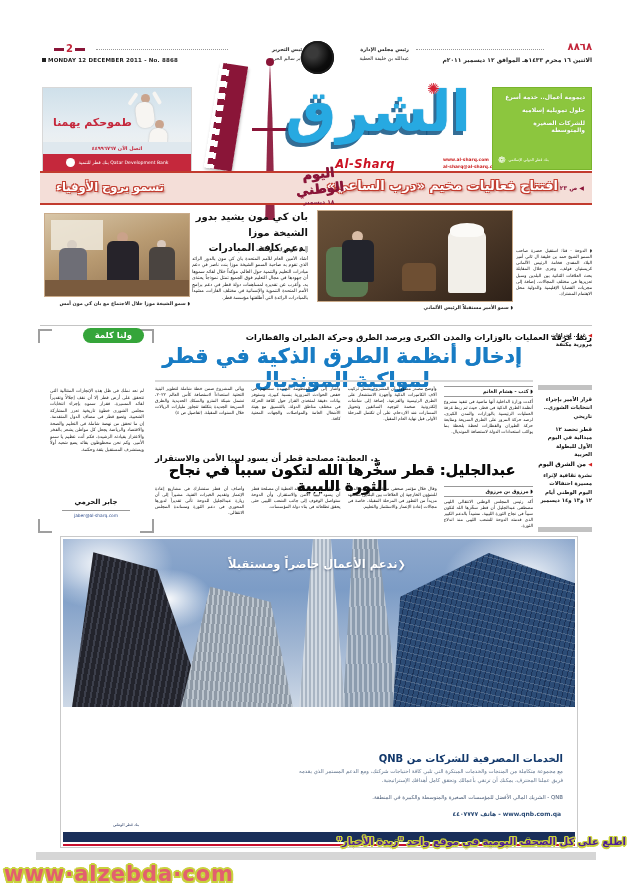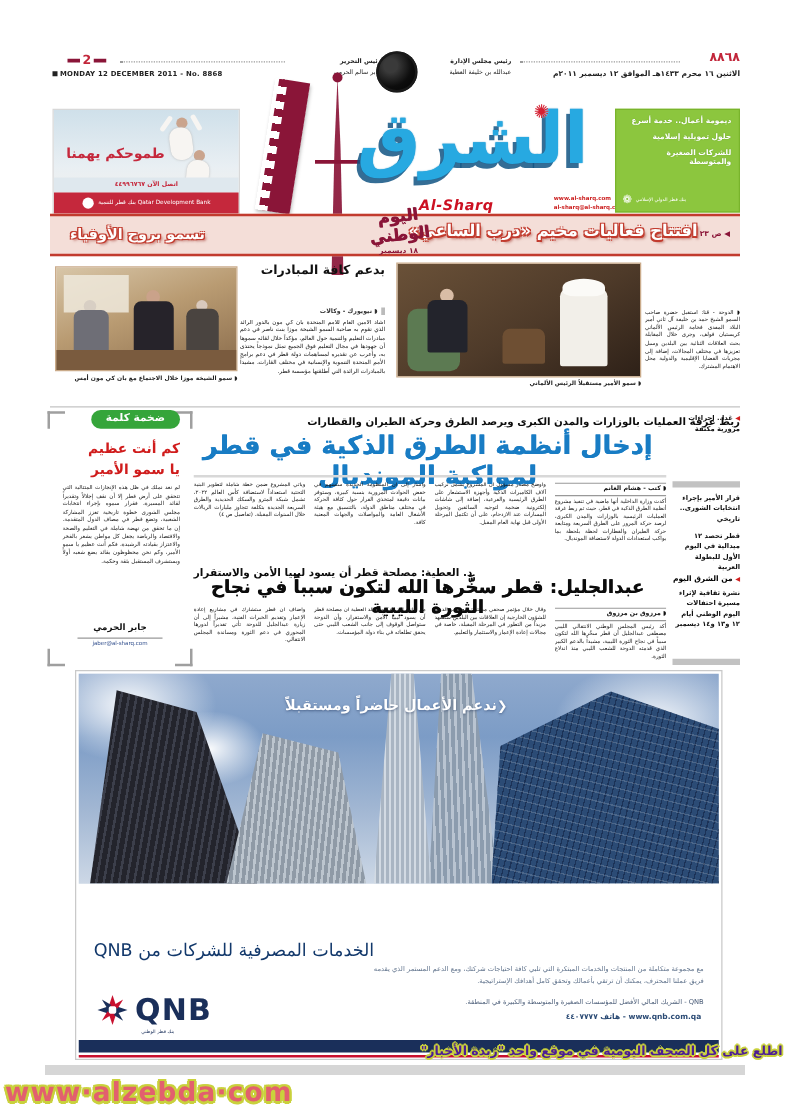--- a/index.html
+++ b/index.html
@@ -161,21 +161,21 @@
     background:repeating-linear-gradient(96deg,#8f9aa6 0 3px,#bcc5ce 3px 5px);}
   .bld3{left:236px;width:46px;height:176px;clip-path:polygon(32% 0,68% 0,100% 100%,0 100%);
     background:repeating-linear-gradient(90deg,#d2dae3 0 2px,#a9b5c3 2px 4px);}
   .bld4{left:280px;width:58px;height:188px;clip-path:polygon(18% 5%,55% 0,96% 100%,0 100%);
     background:repeating-linear-gradient(88deg,#b9c4d1 0 2px,#8c9cae 2px 5px);}
   .bld5{left:330px;width:184px;height:162px;clip-path:polygon(0 100%,4% 32%,52% 5%,100% 24%,100% 100%);
     background-color:#2b4b75;
     background-image:repeating-linear-gradient(14deg,rgba(255,255,255,.16) 0 1px,transparent 1px 7px),
       repeating-linear-gradient(104deg,rgba(4,12,40,.4) 0 1px,transparent 1px 5px);}
   .qnb-lower{position:absolute;left:0;right:0;top:208px;bottom:0;direction:rtl;padding:8px 14px;box-sizing:border-box;}
-  .qnb-h{color:#12386b;font-size:14px;font-weight:normal;text-align:left;}
+  .qnb-h{color:#12386b;font-size:10px;font-weight:bold;text-align:right;}
   .qnb-p{color:#60738c;font-size:5.4px;line-height:1.7;text-align:right;margin-top:3px;}
   .qnb-p3{color:#4c5e79;font-size:5.4px;text-align:right;margin-top:9px;}
   .qnb-logo{position:absolute;left:16px;bottom:26px;display:flex;align-items:center;gap:5px;direction:ltr;}
   .qnb-word{color:#1a2f5a;font-size:24px;font-weight:bold;letter-spacing:1px;line-height:1;}
   .qnb-ar{position:absolute;left:52px;bottom:20px;font-size:3.8px;color:#1a2f5a;direction:rtl;}
   .qnb-contact{position:absolute;right:16px;bottom:30px;font-size:6px;font-weight:bold;color:#2a4a74;direction:rtl;}
   .qnb-navy{position:absolute;left:2px;right:2px;bottom:5px;height:10px;background:#1a2f5a;}
   .qnb-red{position:absolute;left:2px;right:2px;bottom:1px;height:2.5px;background:#c8102e;}
 
   
@@ -253,20 +253,21 @@
 </div>
 
 <div class="abs banner">
   <div class="ban-right">افتتاح فعاليات مخيم «درب الساعي»</div>
   <div class="ban-ref rtl">◀ ص ٢٣</div>
   <div class="ban-left">تسمو بروح الأوفياء</div>
 </div>
 
 <div class="abs un-story story">
   <div class="un-head">
+    <div>بان كي مون يشيد بدور الشيخة موزا</div>
     <div>بدعم كافة المبادرات</div>
   </div>
   <div class="un-byline">◗ نيويورك - وكالات</div>
   <div class="un-body">أشاد الأمين العام للأمم المتحدة بان كي مون بالدور الرائد الذي تقوم به صاحبة السمو الشيخة موزا بنت ناصر في دعم مبادرات التعليم والتنمية حول العالم، مؤكداً خلال لقائه سموها أن جهودها في مجال التعليم فوق الجميع تمثل نموذجاً يحتذى به، وأعرب عن تقديره لمساهمات دولة قطر في دعم برامج الأمم المتحدة التنموية والإنسانية في مختلف القارات، مشيداً بالمبادرات الرائدة التي أطلقتها مؤسسة قطر.</div>
   <div class="un-photo photo">
     <div class="un-screen"></div>
     <div class="fig-head" style="left:22px;top:26px;width:10px;height:10px;background:#d8cfc4;"></div>
     <div class="fig" style="left:14px;top:34px;width:28px;height:44px;background:#6e6e76;"></div>
     <div class="fig-head" style="left:72px;top:18px;width:11px;height:11px;background:#caa28a;"></div>
     <div class="fig" style="left:62px;top:27px;width:32px;height:52px;background:#26232a;"></div>
@@ -291,25 +292,21 @@
   <div class="em-body">◗ الدوحة - قنا: استقبل حضرة صاحب السمو الشيخ حمد بن خليفة آل ثاني أمير البلاد المفدى فخامة الرئيس الألماني كريستيان فولف، وجرى خلال المقابلة بحث العلاقات الثنائية بين البلدين وسبل تعزيزها في مختلف المجالات، إضافة إلى مجريات القضايا الإقليمية والدولية محل الاهتمام المشترك.</div>
 </div>
 
 <div class="abs h-div"></div>
 
 <div class="abs opinion">
   <div class="corner c-tl"></div>
   <div class="corner c-tr"></div>
   <div class="corner c-bl"></div>
   <div class="corner c-br"></div>
-  <div class="op-badge">ضخمة كلمة</div>
-  <div class="op-head">
-    <div>كم أنت عظيم</div>
-    <div>يا سمو الأمير</div>
-  </div>
+  <div class="op-badge">ولنا كلمة</div>
   <div class="op-body">لم نعد نملك في ظل هذه الإنجازات المتتالية التي تتحقق على أرض قطر إلا أن نقف إجلالاً وتقديراً لقائد المسيرة، فقرار سموه بإجراء انتخابات مجلس الشورى خطوة تاريخية تعزز المشاركة الشعبية، وتضع قطر في مصاف الدول المتقدمة. إن ما تحقق من نهضة شاملة في التعليم والصحة والاقتصاد والرياضة يجعل كل مواطن يشعر بالفخر والاعتزاز بقيادته الرشيدة، فكم أنت عظيم يا سمو الأمير، وكم نحن محظوظون بقائد يضع شعبه أولاً ويستشرف المستقبل بثقة وحكمة.</div>
   <div class="op-author">جابر الحرمي</div>
   <div class="op-email">jaber@al-sharq.com</div>
 </div>
 
 <div class="abs briefs">
   <div class="b-item" style="top:0;"><span class="b-arrow">◀</span> <span>غدا.. إجراءات مرورية مكثفة</span></div>
   <div class="b-bar b-bar-top"></div>
   <div class="b-item" style="top:64px;"><span>قرار الأمير بإجراء انتخابات الشورى.. تاريخي</span></div>
   <div class="b-item" style="top:94px;"><span>قطر تحصد ١٢ ميدالية في اليوم الأول للبطولة العربية</span></div>
@@ -354,35 +351,20 @@
     <div class="bld bld2"></div>
     <div class="bld bld3"></div>
     <div class="bld bld4"></div>
     <div class="bld bld5"></div>
   </div>
   <div class="qnb-lower">
     <div class="qnb-h">الخدمات المصرفية للشركات من QNB</div>
     <div class="qnb-p"><span>مع مجموعة متكاملة من المنتجات والخدمات المبتكرة التي تلبي كافة احتياجات شركتك، ومع الدعم المستمر الذي يقدمه</span><br><span>فريق عملنا المحترف، يمكنك أن ترتقي بأعمالك وتحقق كامل أهدافك الإستراتيجية.</span></div>
     <div class="qnb-p3">QNB - الشريك المالي الأفضل للمؤسسات الصغيرة والمتوسطة والكبيرة في المنطقة.</div>
   </div>
-  <div class="qnb-logo">
-    <svg width="26" height="26" viewBox="0 0 26 26">
-      <g transform="translate(13,13)">
-        <path d="M0,-12 L3,-3 L-3,-3 Z" fill="#c8102e"></path>
-        <path d="M0,12 L3,3 L-3,3 Z" fill="#c8102e"></path>
-        <path d="M-12,0 L-3,3 L-3,-3 Z" fill="#1a2f5a"></path>
-        <path d="M12,0 L3,3 L3,-3 Z" fill="#1a2f5a"></path>
-        <path d="M-8.5,-8.5 L-1,-4 L-4,-1 Z" fill="#1a2f5a"></path>
-        <path d="M8.5,8.5 L1,4 L4,1 Z" fill="#1a2f5a"></path>
-        <path d="M8.5,-8.5 L4,-1 L1,-4 Z" fill="#c8102e"></path>
-        <path d="M-8.5,8.5 L-4,1 L-1,4 Z" fill="#c8102e"></path>
-      </g>
-    </svg>
-    <span class="qnb-word">QNB</span>
-  </div>
   <div class="qnb-ar">بنك قطر الوطني</div>
   <div class="qnb-contact">www.qnb.com.qa - هاتف ٤٤٠٧٧٧٧</div>
   <div class="qnb-navy"></div>
   <div class="qnb-red"></div>
 </div>
 
 <div class="abs gray-strip"></div>
 <div class="abs wm-url">www·alzebda·com</div>
 <div class="abs wm-text">اطلع على كل الصحف اليومية في موقع واحد "زبدة الأخبار"</div>
 

